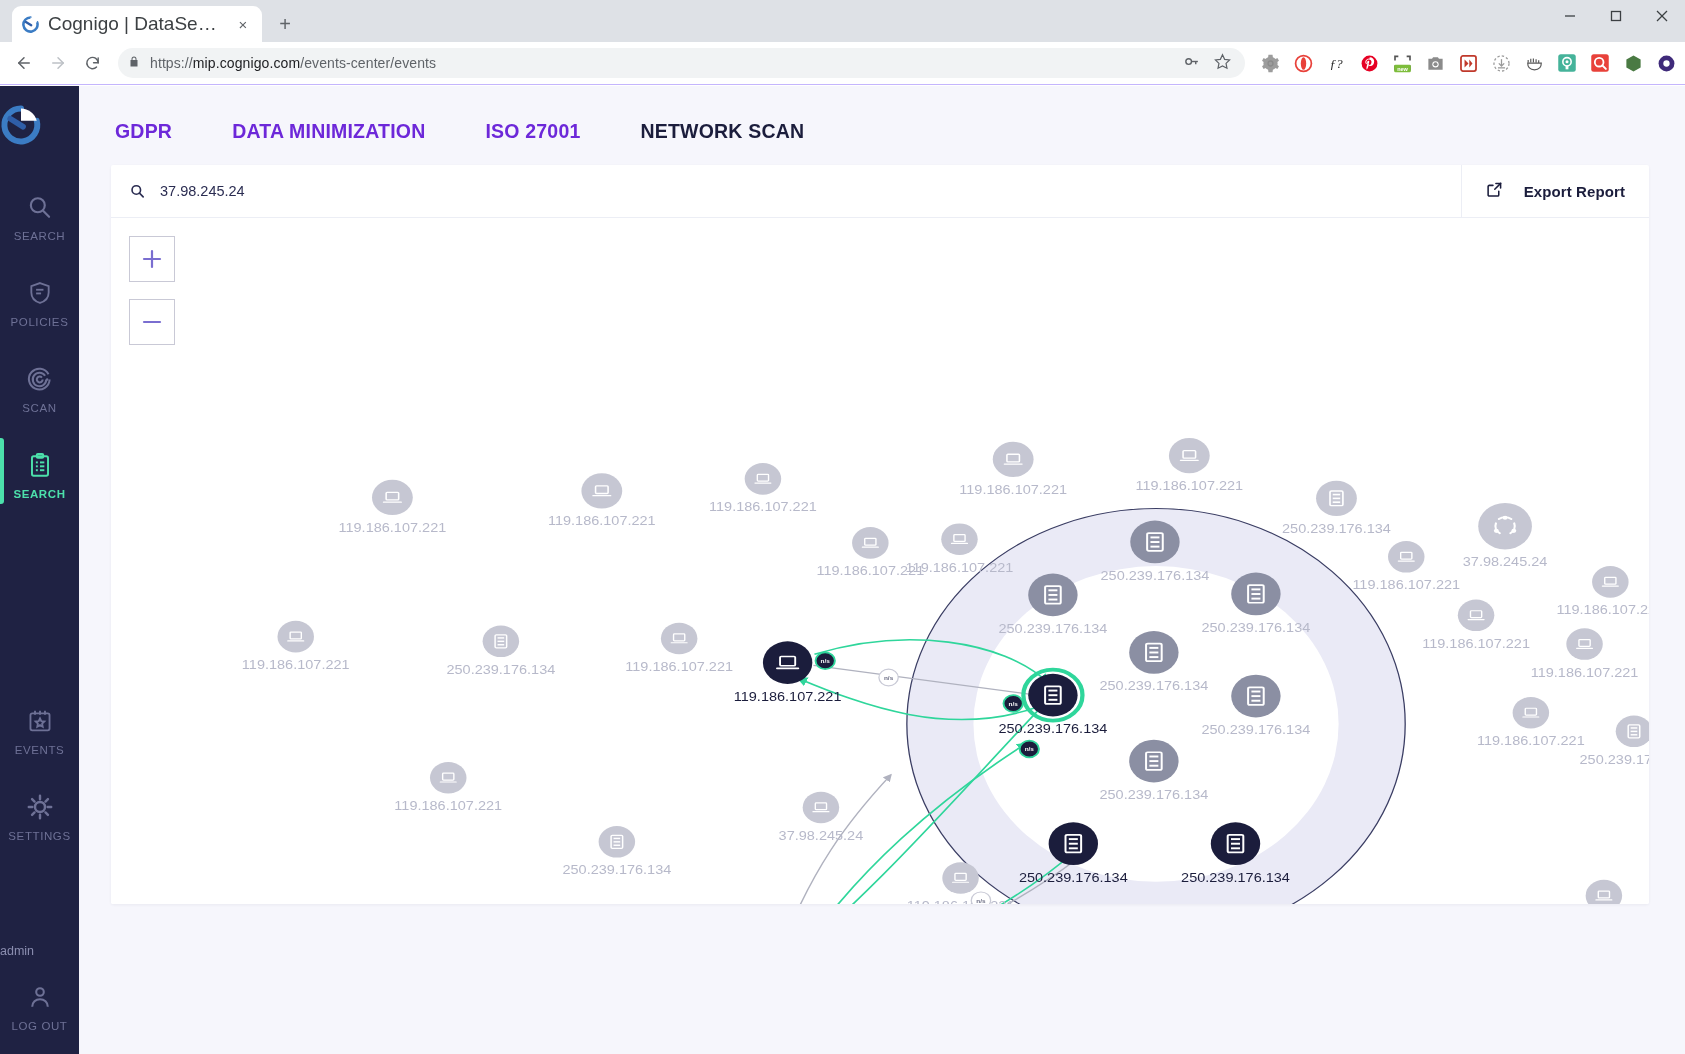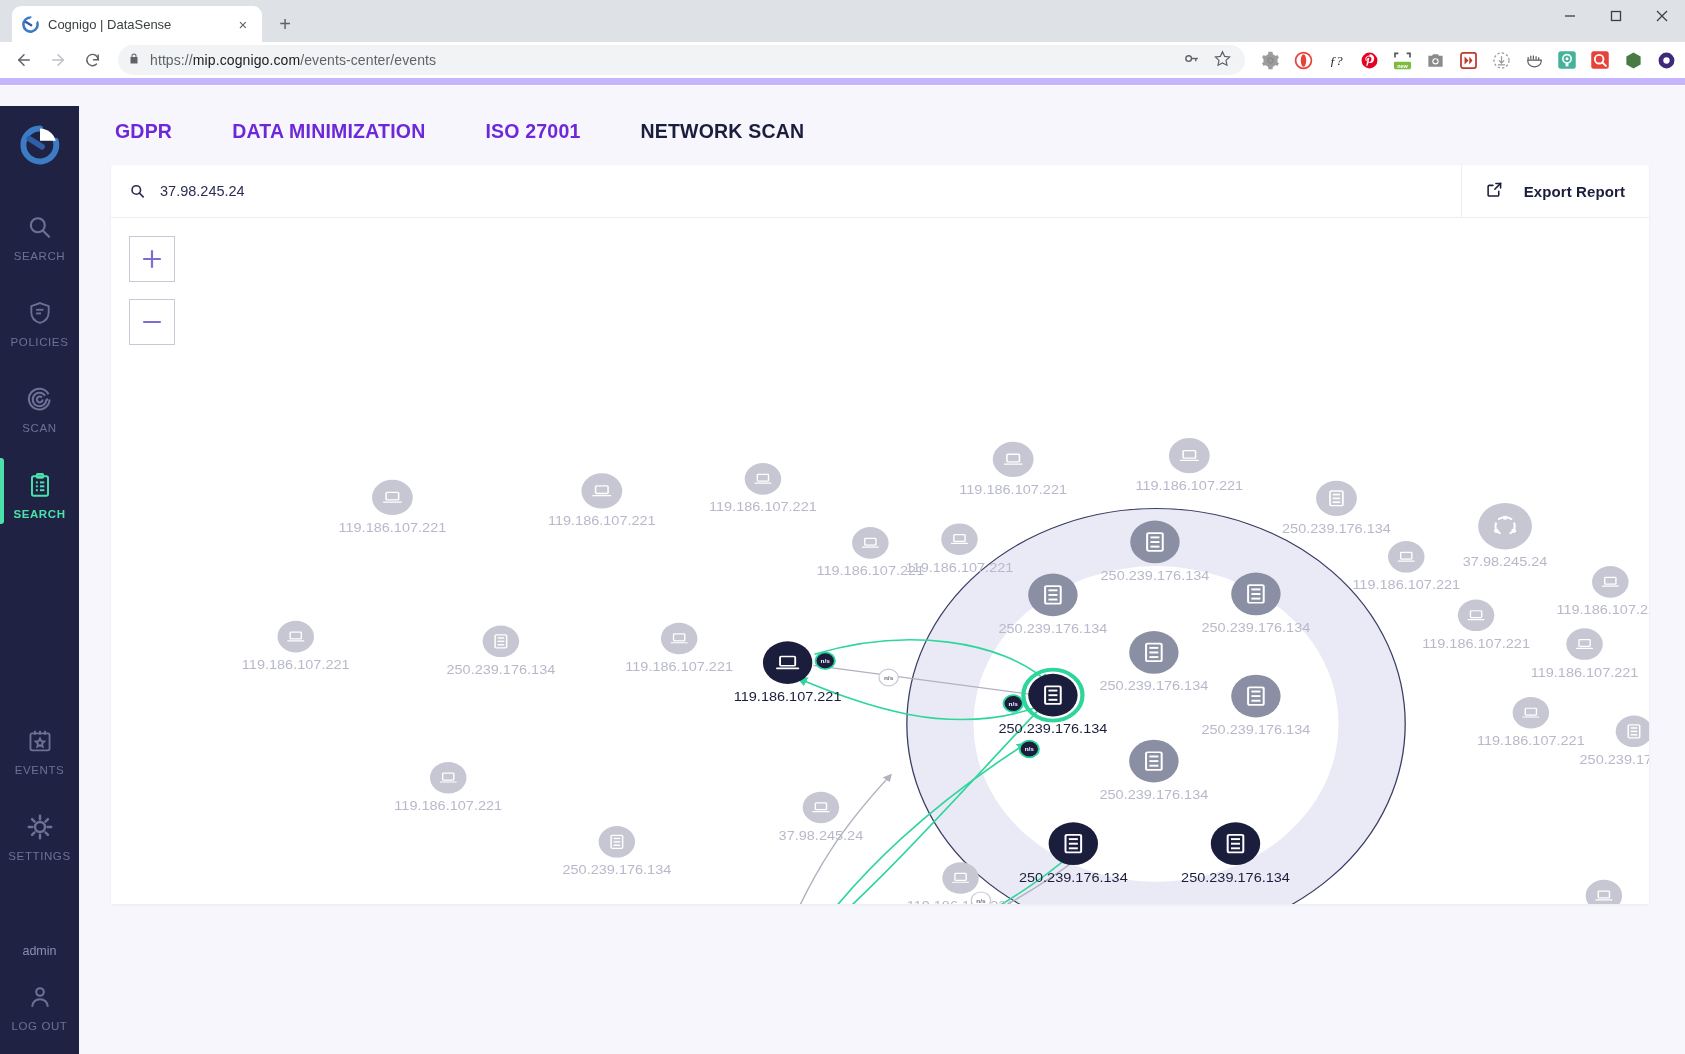--- a/index.html
+++ b/index.html
@@ -19,40 +19,40 @@
   }
   .tab {
     width: 250px; height: 36px; background: #fff;
     border-radius: 9px 9px 0 0; display: flex; align-items: center;
     padding: 0 10px; gap: 9px; position: relative;
   }
   .tab-favicon {
     width: 17px; height: 17px; flex: 0 0 17px; position: relative;
   }
   .tab-title {
-    font-size: 13px; color: #3c4043; flex: 1; white-space: nowrap;
+    font-size: 19px; color: #3c4043; flex: 1; white-space: nowrap;
     overflow: hidden; text-overflow: ellipsis;
   }
   .tab-close {
     width: 18px; height: 18px; display:flex; align-items:center;
     justify-content:center; color:#5f6368; font-size:15px; line-height:1;
   }
   .newtab {
     width: 30px; height: 30px; margin-left: 8px; margin-bottom: 3px;
     display:flex; align-items:center; justify-content:center;
     color:#5f6368; font-size: 20px; font-weight: 300;
   }
   .wincontrols {
     position: absolute; right: 0; top: 0; height: 42px; display: flex;
   }
   .wc { width: 46px; height: 32px; display:flex; align-items:center; justify-content:center; color:#3c4043; }
 
   .toolbar {
     height: 43px; background: #fff; display: flex; align-items: center;
-    padding: 0 8px; gap: 2px; border-bottom: 7px solid #c4b5fd;
+    padding: 0 8px; gap: 2px; border-bottom: 1px solid #c4b5fd;
   }
   .navbtn { width: 32px; height: 32px; display:flex; align-items:center; justify-content:center; color:#5f6368; }
   .navbtn.dim { color:#bdc1c6; }
   .omnibox {
     flex: 1; height: 30px; background: #f1f3f4; border-radius: 16px;
     display: flex; align-items: center; padding: 0 10px; margin: 0 8px;
     gap: 10px;
   }
   .omnibox .lock { color:#5f6368; font-size: 13px; }
   .url { font-size: 14px; color: #202124; letter-spacing: .1px; }
@@ -60,23 +60,22 @@
   .omni-right { display:flex; align-items:center; gap:14px; padding-right:4px; }
   .ext-strip { display:flex; align-items:center; gap: 11px; padding-left: 4px; }
   .ext { width: 22px; height: 22px; display:flex; align-items:center; justify-content:center; position:relative; }
 
   
   .app { position:absolute; top: 86px; left:0; right:0; bottom:0; display:flex; background:#f6f6fc; }
 
   
   .sidebar {
     width: 79px; background: #1f2243; flex: 0 0 79px;
-    display:flex; flex-direction:column; align-items:center;
+    display:flex; flex-direction:column; align-items:flex-start;
     position: relative;
-    margin-top: 20px;
   }
   .sb-logo { margin-top: 18px; margin-bottom: 30px; }
   .sb-item {
     width: 79px; padding: 12px 0 4px; display:flex; flex-direction:column;
     align-items:center; gap: 8px; position: relative; cursor:pointer;
     margin-bottom: 20px;
   }
   .sb-icon { width: 30px; height: 30px; display:flex; align-items:center; justify-content:center; color:#6e7196; }
   .sb-label { font-size: 11.5px; letter-spacing: .6px; color:#6e7196; }
   .sb-item.active .sb-icon { color:#4ce0ab; }

